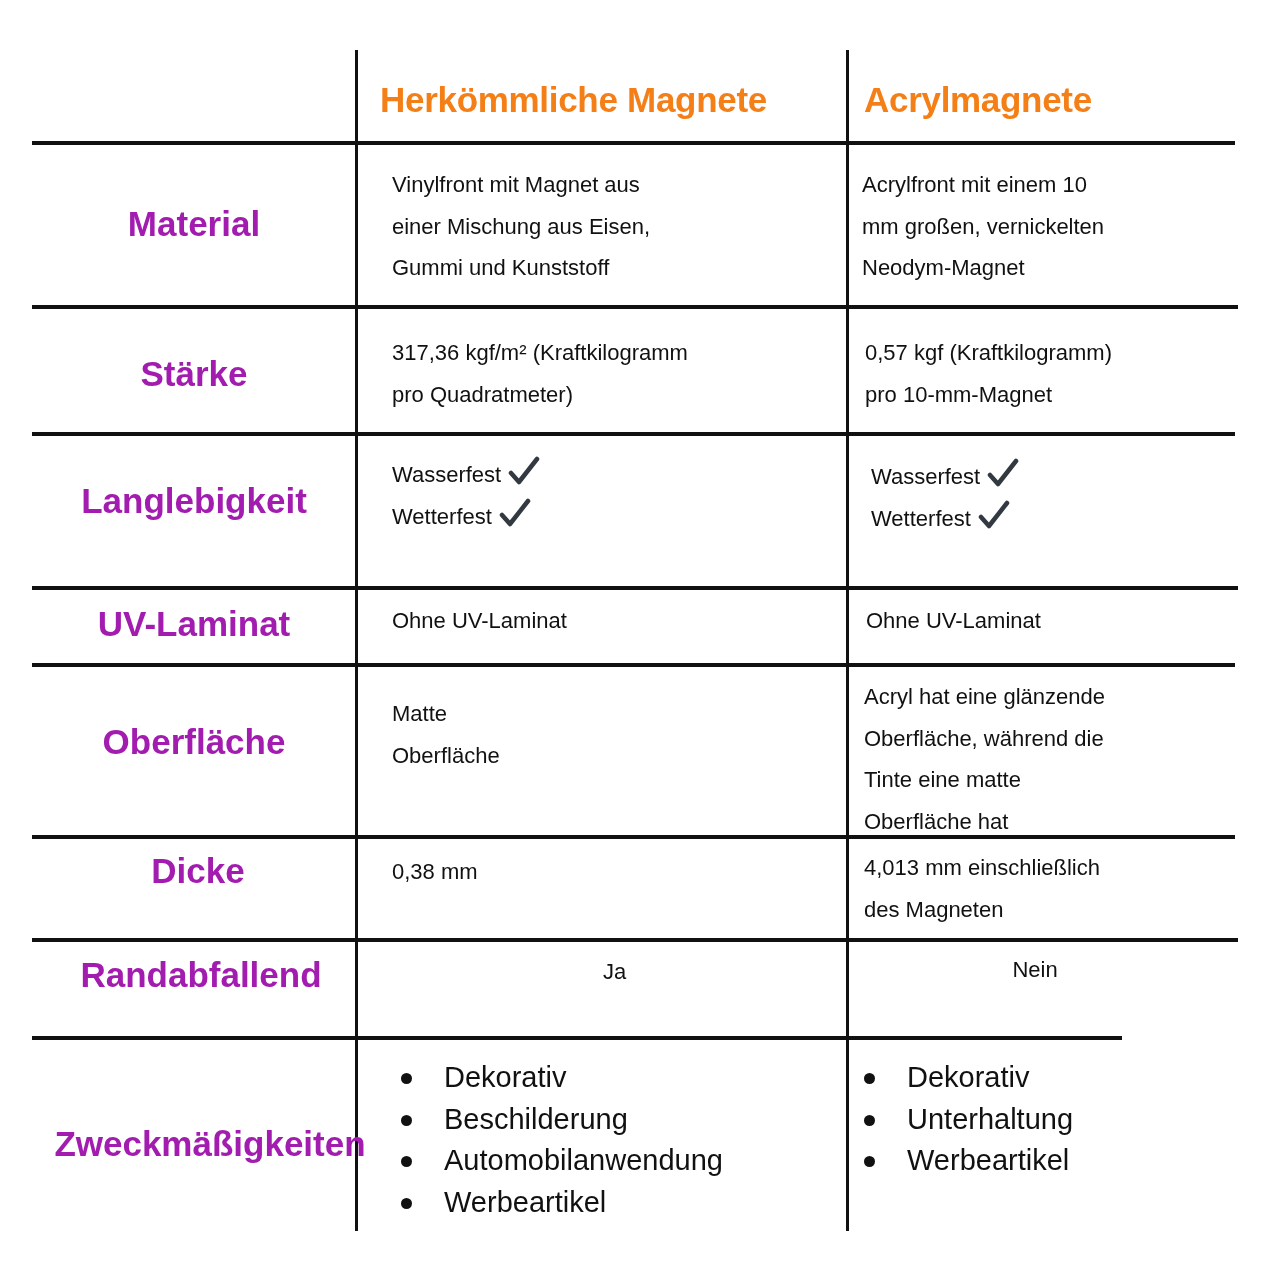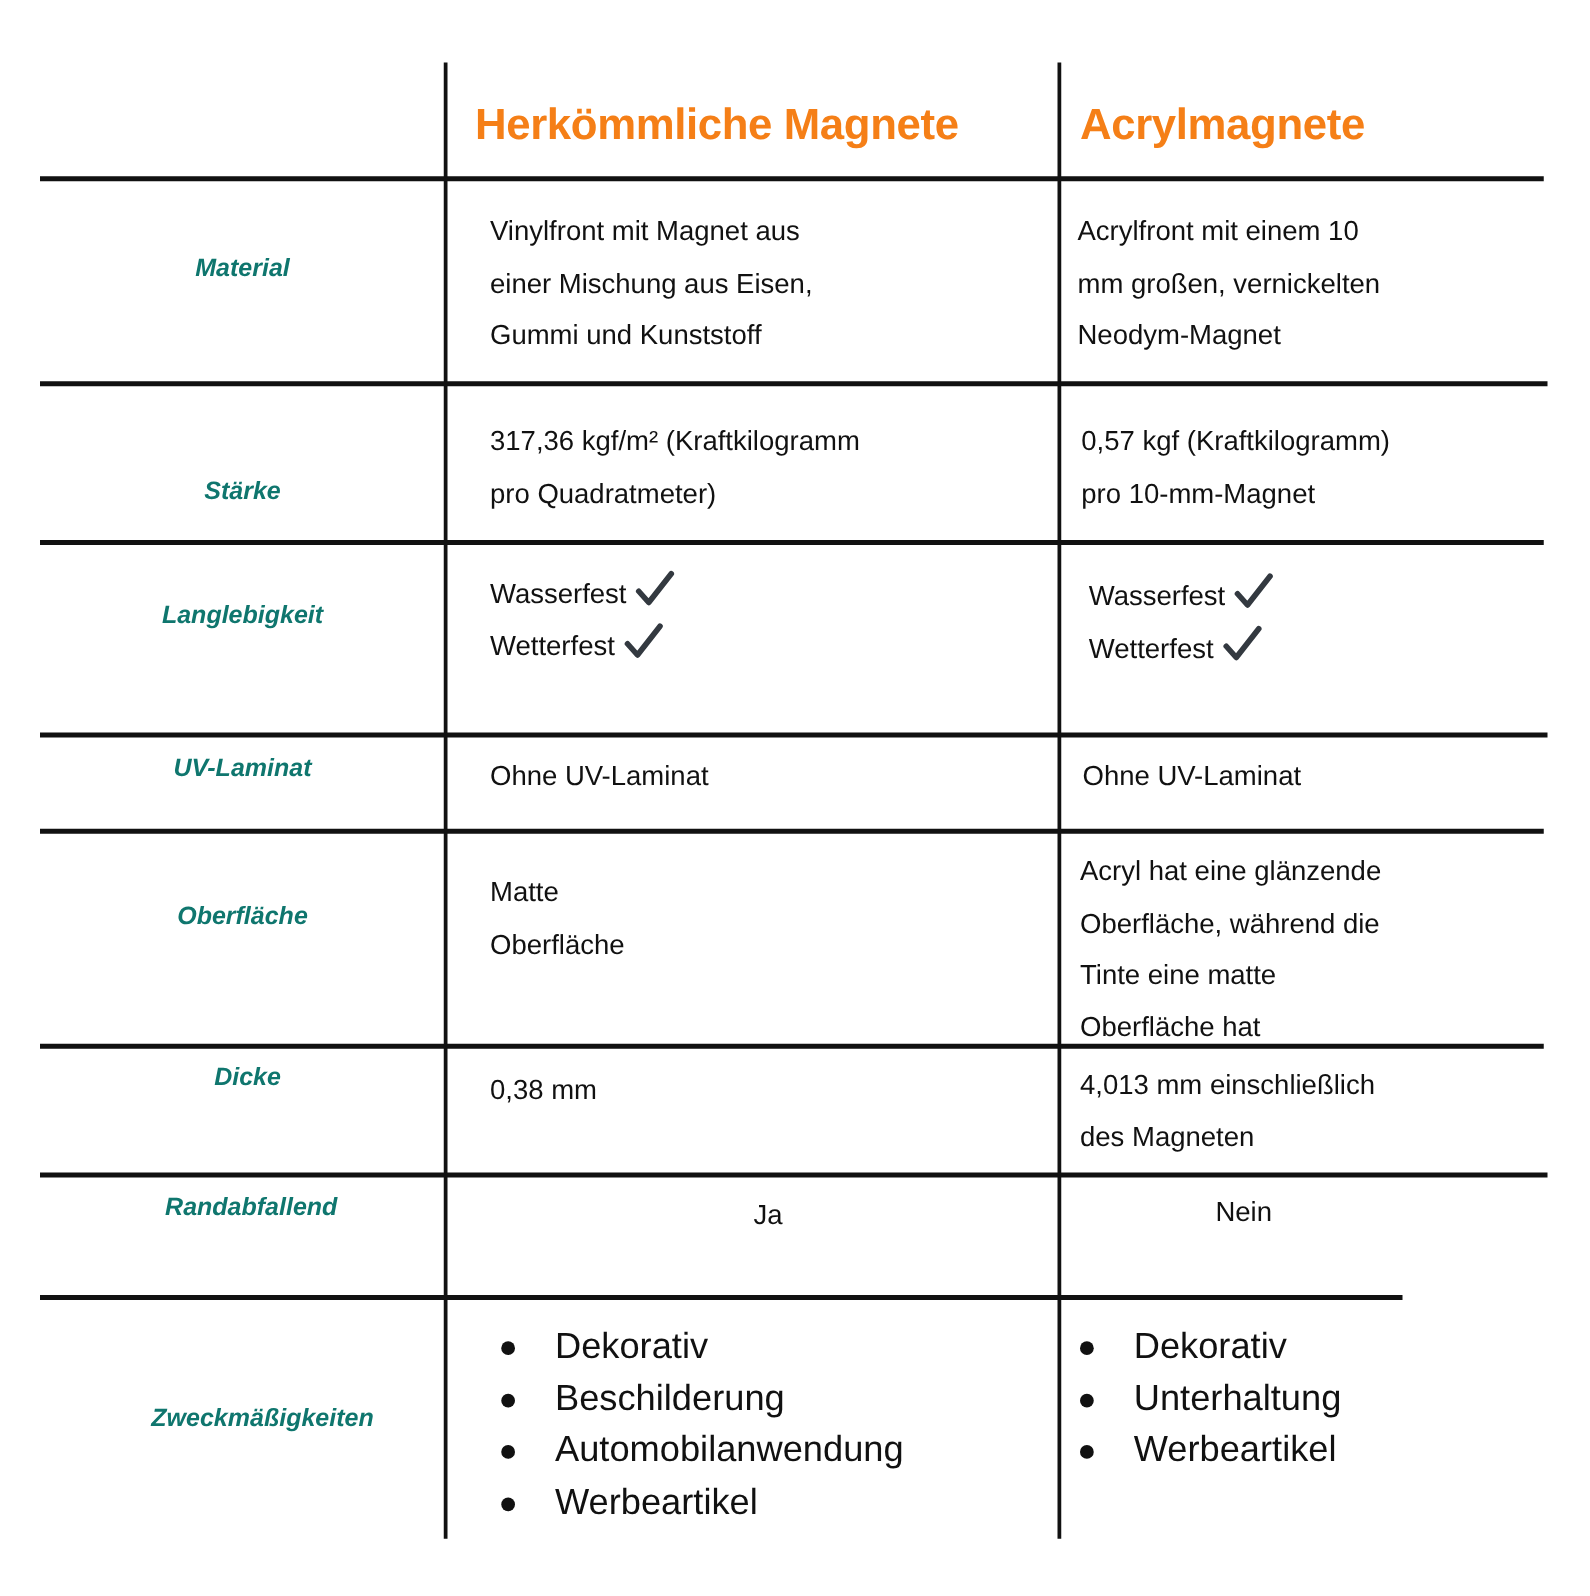--- a/index.html
+++ b/index.html
@@ -2,21 +2,21 @@
 <html><head>
 <meta charset="utf-8">
 <style>
   html, body { margin: 0; padding: 0; background: #ffffff; }
   body { width: 1272px; height: 1277px; position: relative; overflow: hidden;
          font-family: "Liberation Sans", "DejaVu Sans", sans-serif; color: #111111; }
   .canvas { position: absolute; left: 0; top: 0; width: 1272px; height: 1277px; border-radius: 21px; }
   .hline { position: absolute; height: 4px; background: #111111; }
   .vline { position: absolute; width: 3px; background: #111111; }
   .hdr { position: absolute; top: 80px; font-size: 35px; font-weight: bold; color: #f57f17; white-space: nowrap; letter-spacing: -0.3px; }
-  .label { position: absolute; left: 32px; width: 324px; text-align: center; font-size: 20px; font-weight: bold; white-space: nowrap; color: #0f766e; font-style: italic; }
+  .label { position: absolute; left: 32px; width: 324px; text-align: center; font-size: 35px; font-weight: bold; white-space: nowrap; color: #a21caf; }
   .cell { position: absolute; font-size: 22px; line-height: 41.5px; white-space: nowrap; color: #111111; }
   .cell .line { display: block; }
   .check { display: inline-block; width: 34px; height: 30px; vertical-align: -4px; margin-left: 6px; }
   .bullets { list-style: none; margin: 0; padding: 0; }
   .bullets li { position: relative; padding-left: 52px; font-size: 29px; line-height: 41.5px; }
   .bullets li .dot { position: absolute; left: 9px; top: 16px; width: 11px; height: 11px; border-radius: 50%; background: #111111; }
 </style>
 </head>
 <body>
 
@@ -42,21 +42,21 @@
     <span class="line">Vinylfront mit Magnet aus</span>
     <span class="line">einer Mischung aus Eisen,</span>
     <span class="line">Gummi und Kunststoff</span>
   </div>
   <div class="cell" style="left:862px; top:164px;">
     <span class="line">Acrylfront mit einem 10</span>
     <span class="line">mm großen, vernickelten</span>
     <span class="line">Neodym-Magnet</span>
   </div>
 
-  <div class="label" style="top:354px; left:32px; width:324px; padding-right:0;margin-top:28px;">Stärke</div>
+  <div class="label" style="top:354px; left:32px; width:324px; padding-right:0;">Stärke</div>
   <div class="cell" style="left:392px; top:332px;">
     <span class="line">317,36 kgf/m² (Kraftkilogramm</span>
     <span class="line">pro Quadratmeter)</span>
   </div>
   <div class="cell" style="left:865px; top:332px;">
     <span class="line">0,57 kgf (Kraftkilogramm)</span>
     <span class="line">pro 10-mm-Magnet</span>
   </div>
 
   <div class="label" style="top:481px;">Langlebigkeit</div>
@@ -111,21 +111,21 @@
   </div>
   <div class="cell" style="left:864px; top:847px;">
     <span class="line">4,013 mm einschließlich</span>
     <span class="line">des Magneten</span>
   </div>
 
   <div class="label" style="top:955px; left:32px; width:338px;">Randabfallend</div>
   <div class="cell" style="left:357px; width:490px; text-align:center; top:951px; padding-left:25px; box-sizing:border-box;">
     <span class="line">Ja</span>
   </div>
-  <div class="cell" style="left:849px; width:292px; text-align:center; top:949px;">
+  <div class="cell" style="left:849px; width:292px; text-align:center; top:949px;padding-left:40px;">
     <span class="line">Nein</span>
   </div>
 
   <div class="label" style="top:1124px; left:50px; width:320px;">Zweckmäßigkeiten</div>
   <ul class="bullets" style="position:absolute; left:392px; top:1057px;">
     <li><span class="dot"></span><span>Dekorativ</span></li>
     <li><span class="dot"></span><span>Beschilderung</span></li>
     <li><span class="dot"></span><span>Automobilanwendung</span></li>
     <li><span class="dot"></span><span>Werbeartikel</span></li>
   </ul>

